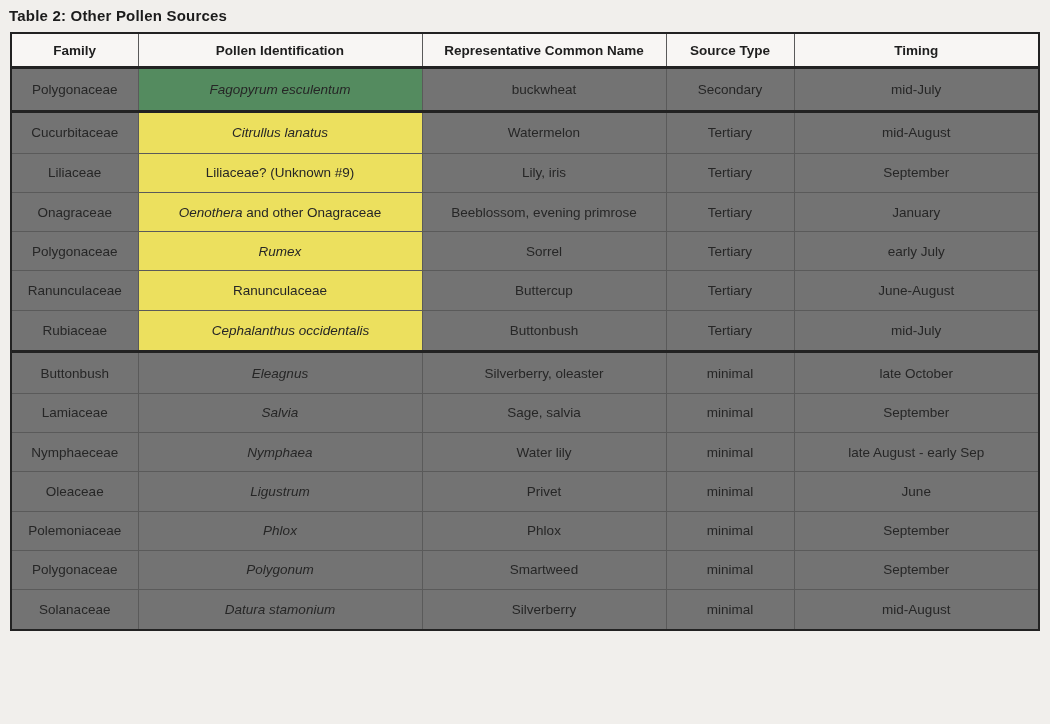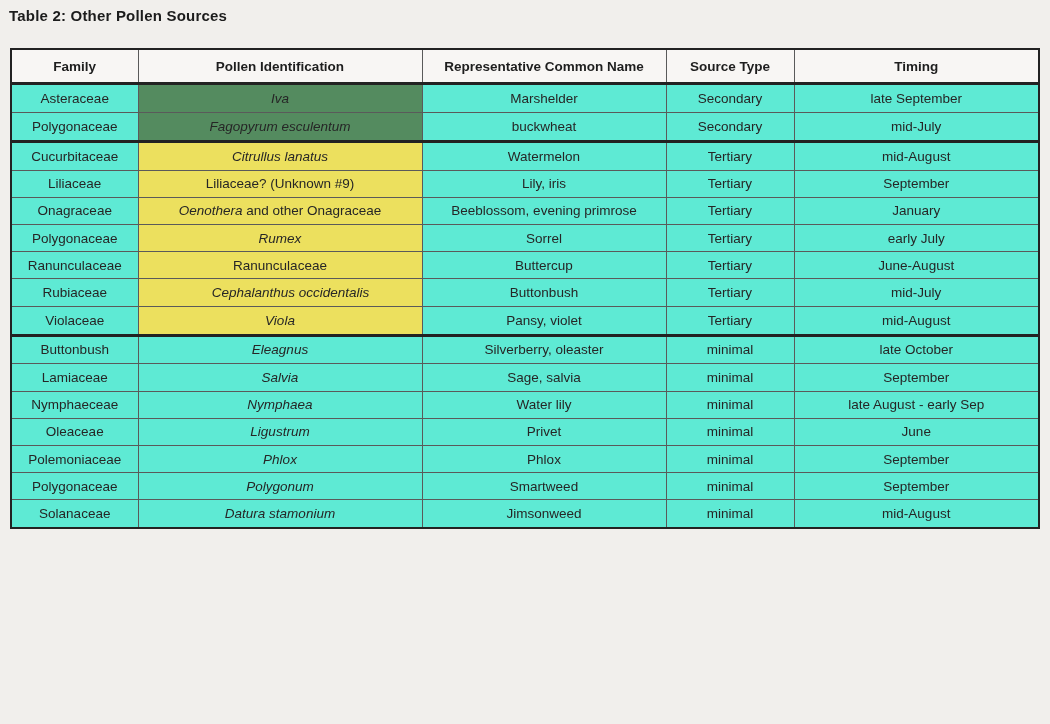--- a/index.html
+++ b/index.html
@@ -20,26 +20,26 @@
     left: 9px;
     top: 7px;
     font-size: 15px;
     font-weight: bold;
     color: #1c1c1c;
     letter-spacing: 0.2px;
   }
   table.pollen {
     position: absolute;
     left: 10px;
-    top: 48px;
+    top: 32px;
     width: 1028px;
-    height: 481px;
+    height: 599px;
     border-collapse: collapse;
     table-layout: fixed;
-    background: #5eead4;
+    background: #737373;
     border: 2px solid #222222;
   }
   table.pollen th,
   table.pollen td {
     border: 1px solid #5a5a5a;
     text-align: center;
     vertical-align: middle;
     font-size: 13.5px;
     padding: 0 4px;
     overflow: hidden;
@@ -75,27 +75,20 @@
       <tr id="header-row">
           <th>Family</th>
           <th>Pollen Identification</th>
           <th>Representative Common Name</th>
           <th>Source Type</th>
           <th>Timing</th>
         </tr>
     </thead>
     <tbody id="body-rows">
         <tr>
-          <td>Asteraceae</td>
-          <td style="background: rgb(84, 139, 95);"><span style="font-style: italic;">Iva</span></td>
-          <td>Marshelder</td>
-          <td>Secondary</td>
-          <td>late September</td>
-        </tr>
-        <tr>
           <td>Polygonaceae</td>
           <td style="background: rgb(84, 139, 95);"><span style="font-style: italic;">Fagopyrum esculentum</span></td>
           <td>buckwheat</td>
           <td>Secondary</td>
           <td>mid-July</td>
         </tr>
         <tr class="group-start">
           <td>Cucurbitaceae</td>
           <td style="background: rgb(236, 224, 94);"><span style="font-style: italic;">Citrullus lanatus</span></td>
           <td>Watermelon</td>
@@ -130,27 +123,20 @@
           <td>Tertiary</td>
           <td>June-August</td>
         </tr>
         <tr>
           <td>Rubiaceae</td>
           <td style="background: rgb(236, 224, 94); padding-left: 25px;"><span style="font-style: italic;">Cephalanthus occidentalis</span></td>
           <td>Buttonbush</td>
           <td>Tertiary</td>
           <td>mid-July</td>
         </tr>
-        <tr>
-          <td>Violaceae</td>
-          <td style="background: rgb(236, 224, 94);"><span style="font-style: italic;">Viola</span></td>
-          <td>Pansy, violet</td>
-          <td>Tertiary</td>
-          <td>mid-August</td>
-        </tr>
         <tr class="group-start">
           <td>Buttonbush</td>
           <td><span style="font-style: italic;">Eleagnus</span></td>
           <td>Silverberry, oleaster</td>
           <td>minimal</td>
           <td>late October</td>
         </tr>
         <tr>
           <td>Lamiaceae</td>
           <td><span style="font-style: italic;">Salvia</span></td>
@@ -182,19 +168,19 @@
         <tr>
           <td>Polygonaceae</td>
           <td><span style="font-style: italic;">Polygonum</span></td>
           <td>Smartweed</td>
           <td>minimal</td>
           <td>September</td>
         </tr>
         <tr>
           <td>Solanaceae</td>
           <td><span style="font-style: italic;">Datura stamonium</span></td>
-          <td>Jimsonweed</td>
+          <td>Silverberry</td>
           <td>minimal</td>
           <td>mid-August</td>
         </tr>
       </tbody>
   </table>
 </div>
 
 </body></html>

